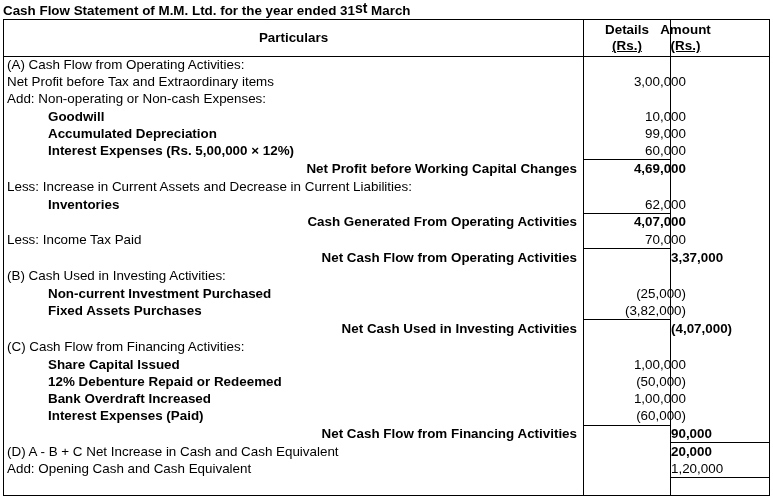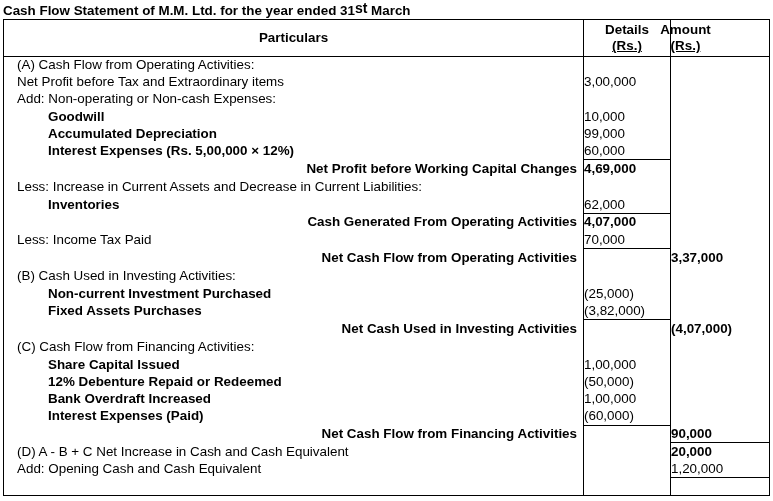--- a/index.html
+++ b/index.html
@@ -5,24 +5,24 @@
   html, body { margin:0; padding:0; background:#fff; }
   body { width:773px; height:501px; position:relative; overflow:hidden;
          font-family:"Liberation Sans", sans-serif; font-size:13.4px; color:#000; }
   .title { position:absolute; left:3px; top:3px; font-weight:bold; font-size:13.4px; line-height:15px; white-space:nowrap; }
   .title sup { font-size:14px; vertical-align:top; position:relative; top:-2px; }
   .tbl { position:absolute; left:3px; top:19px; width:767px; height:477px; border:1px solid #000; box-sizing:border-box; }
   .vline { position:absolute; top:0; bottom:0; width:0; border-left:1px solid #000; }
   .hdr { position:absolute; left:0; right:0; top:0; height:36px; border-bottom:1px solid #000; }
   .hdr .c { position:absolute; top:0; height:36px; display:flex; flex-direction:column; justify-content:center; align-items:center; font-weight:bold; line-height:16px; }
   .row { position:absolute; left:0; right:0; height:17px; line-height:17px; white-space:nowrap; }
-  .row .p { position:absolute; left:13px; }
+  .row .p { position:absolute; left:3px; }
   .row .p.ind { left:44px;font-weight:bold; }
   .row .p.r { left:auto; right:192px; font-weight:bold; }
-  .row .d { position:absolute; left:580px; width:86px; text-align:left; }
+  .row .d { position:absolute; left:596px; width:86px; text-align:right; }
   .row .a { position:absolute; left:667px; width:94px; }
   .b { font-weight:bold; }
   .hl { position:absolute; height:0; border-top:1px solid #000; }
 </style>
 </head>
 <body>
 
 <div class="title"><span>Cash Flow Statement of M.M. Ltd. for the year ended 31</span><sup>st</sup><span> March</span></div>
 
 <div class="tbl">

